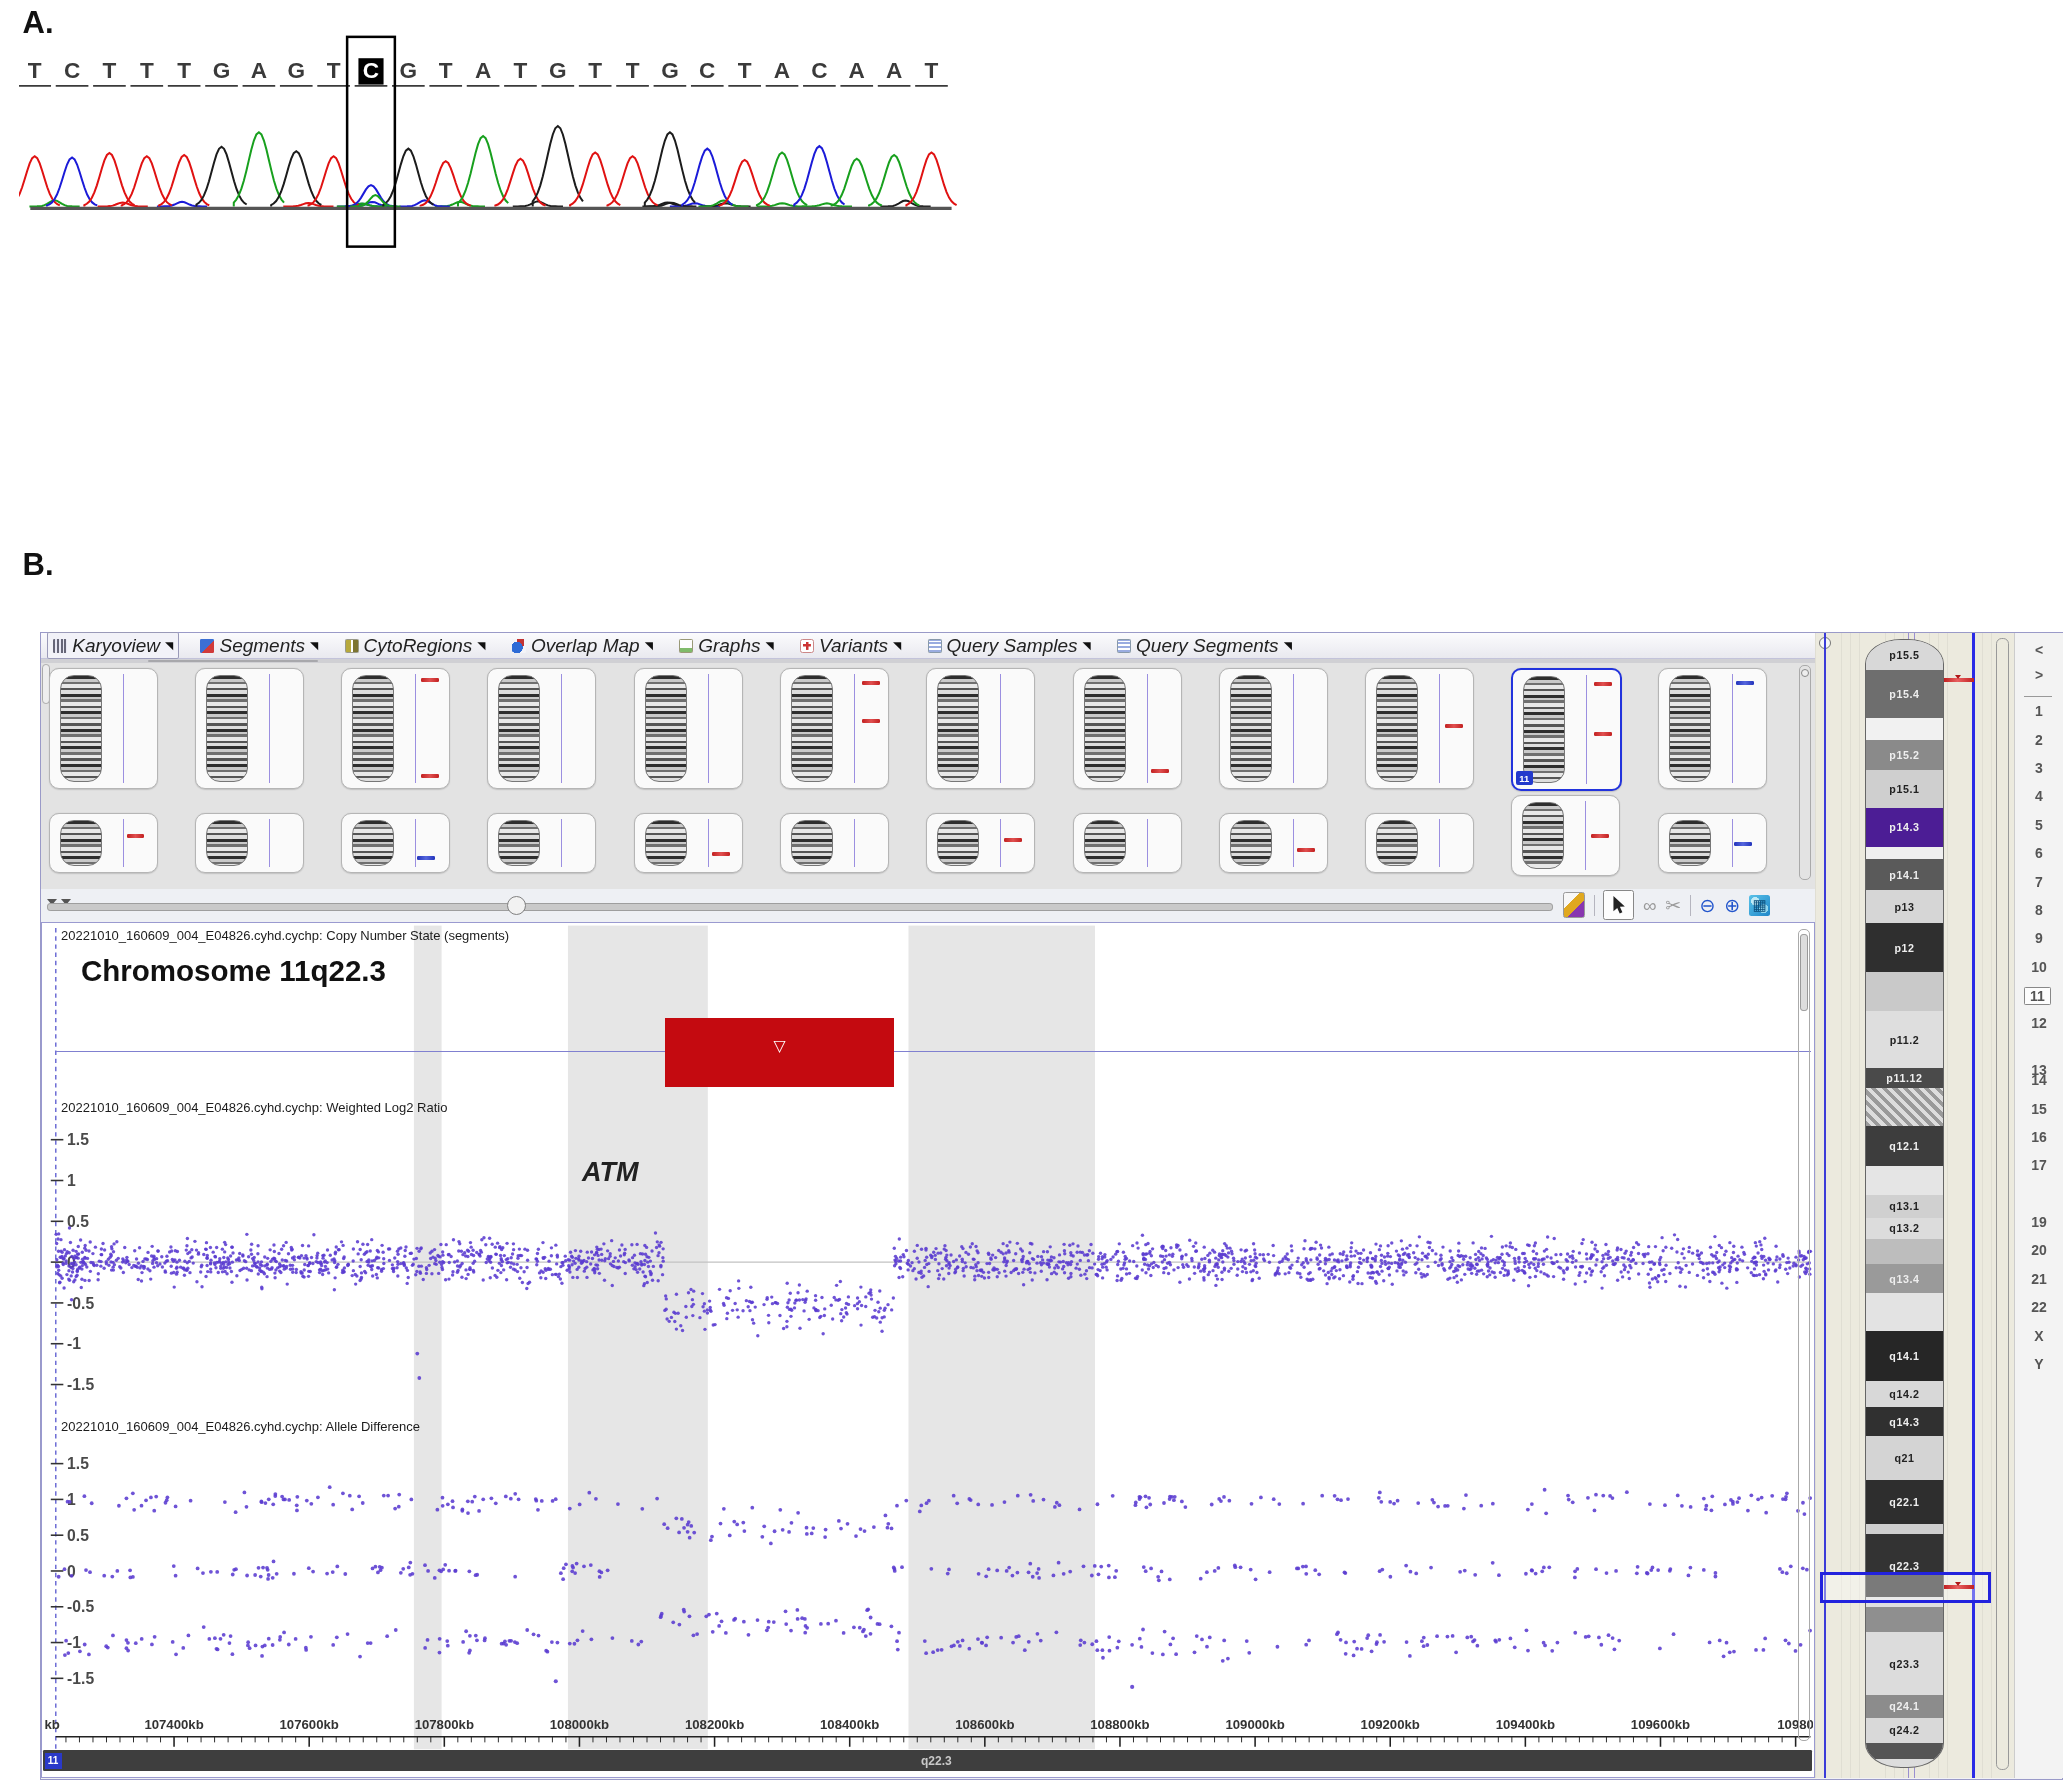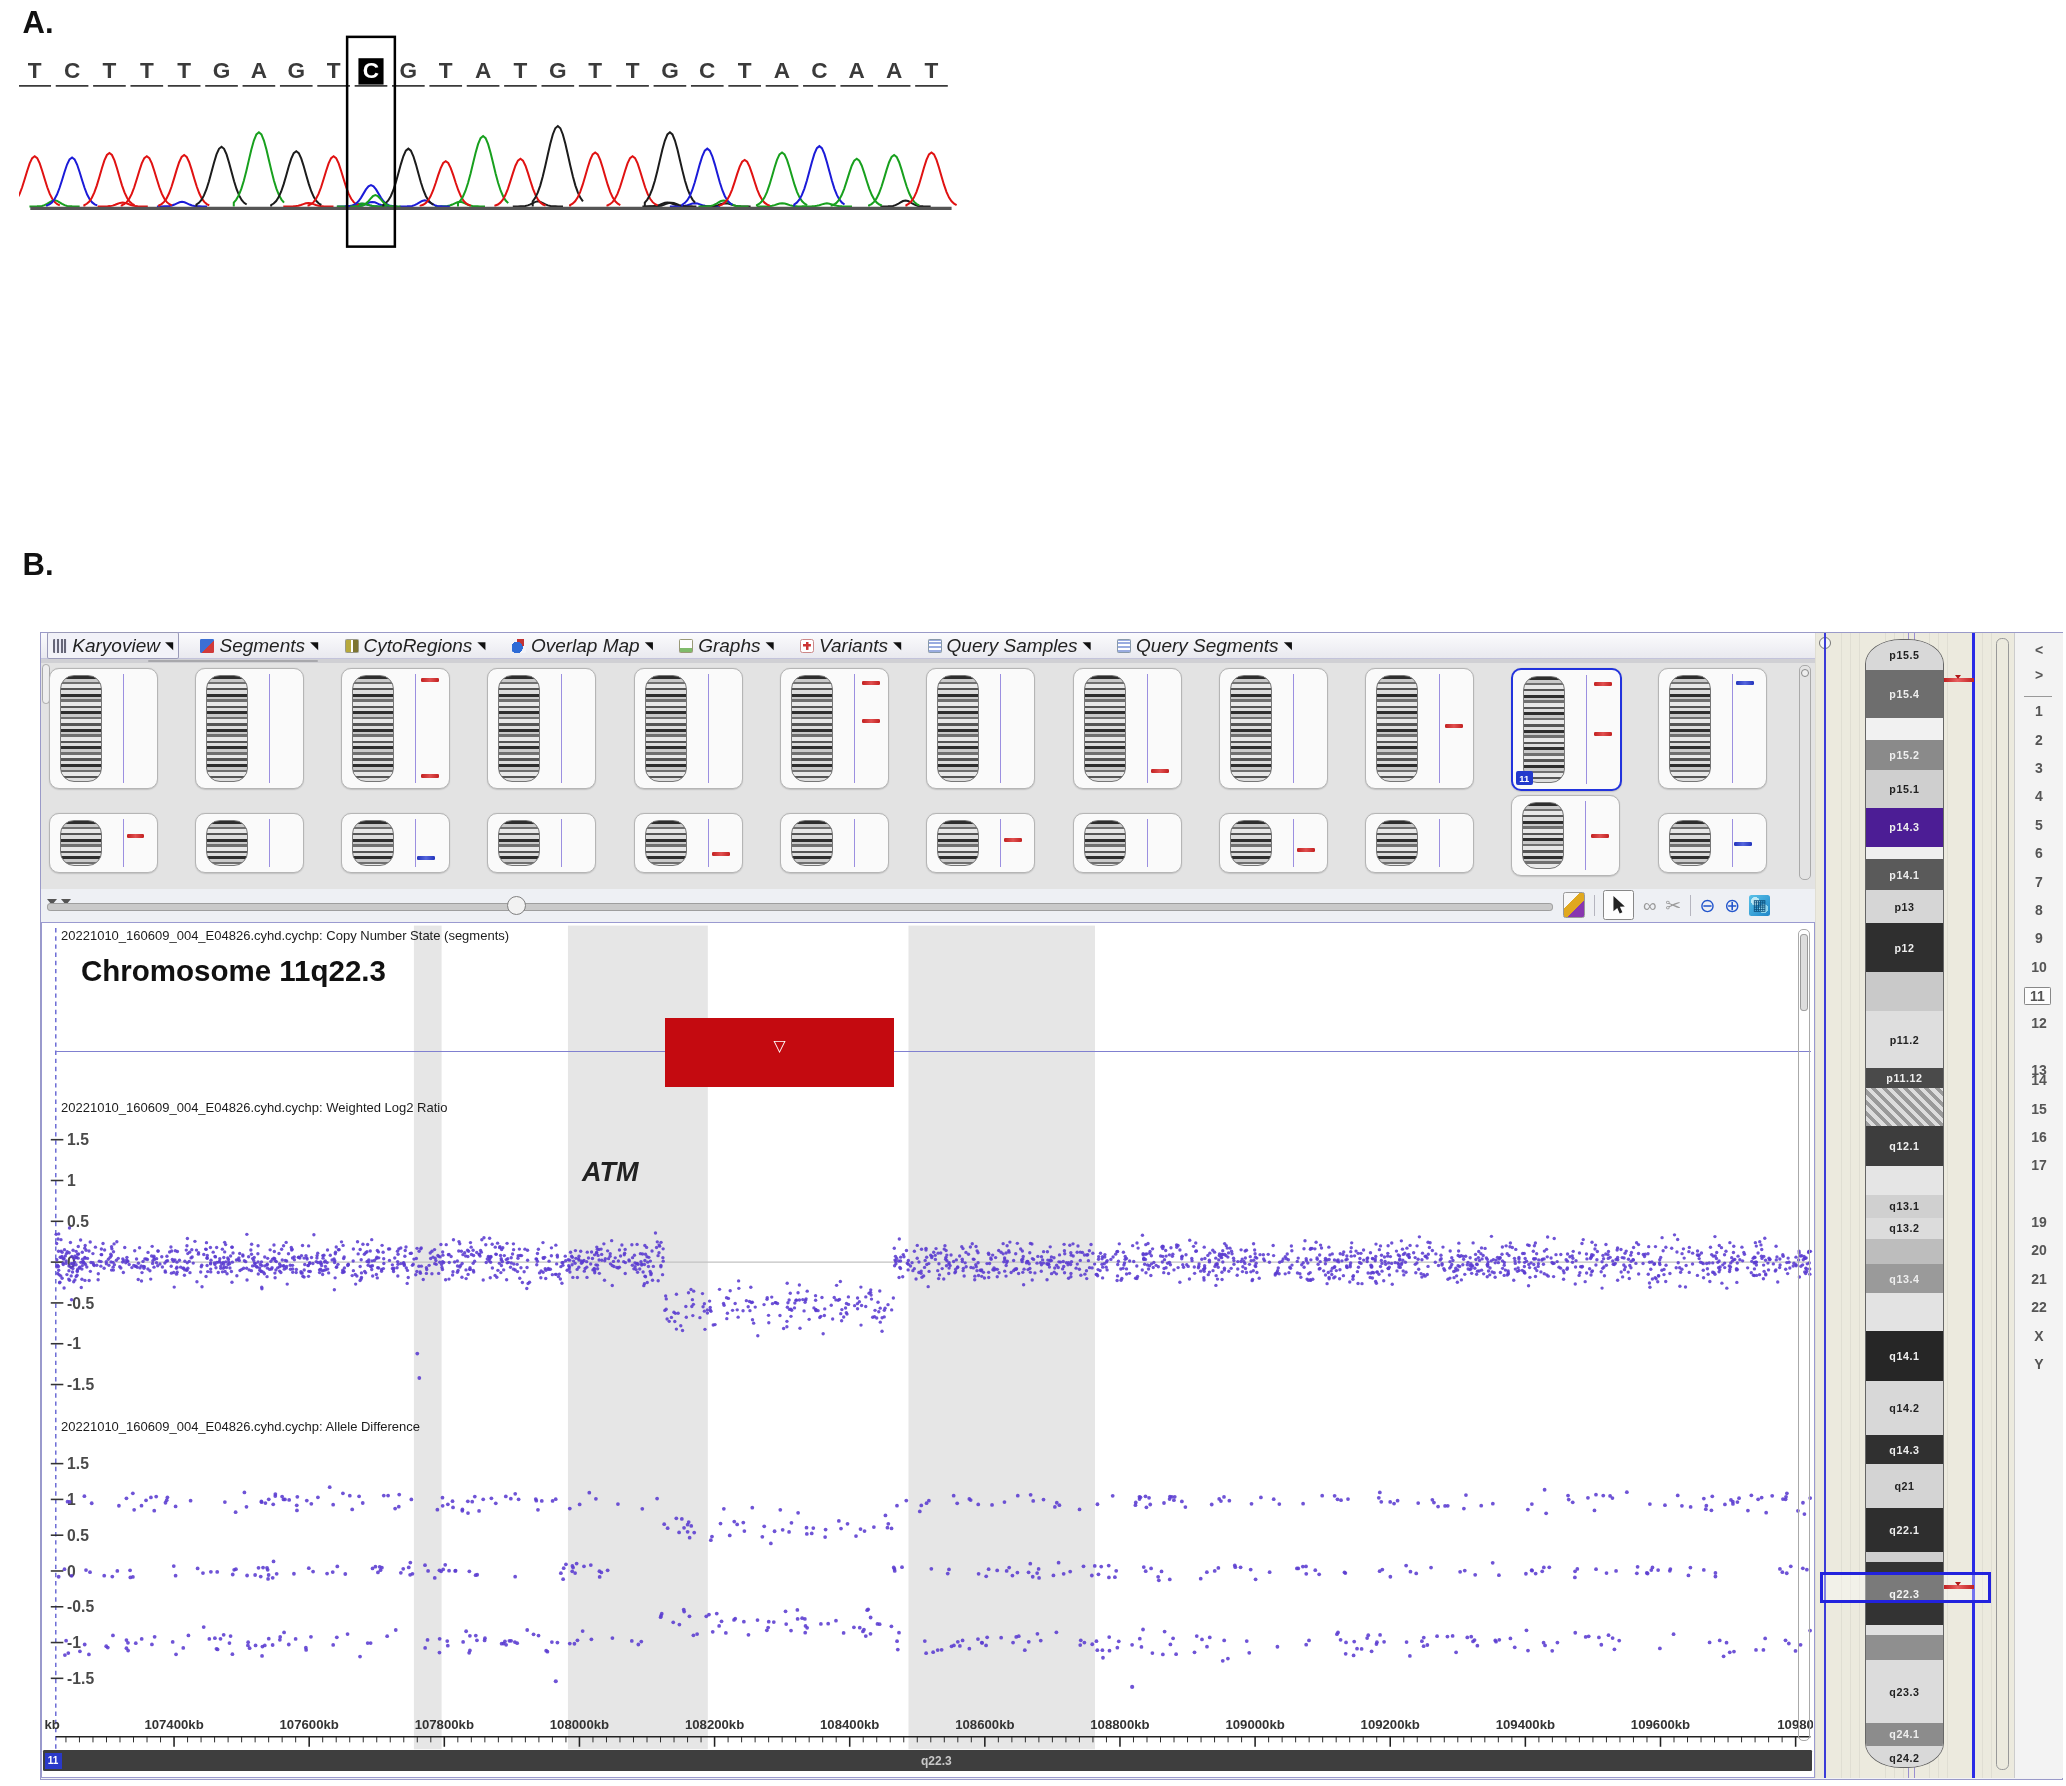--- a/index.html
+++ b/index.html
@@ -3615,21 +3615,21 @@
           <span style="color: rgb(34, 34, 34);">q13.2</span>
         </div>
         <div class="band" style="height: 25px; background: rgb(189, 189, 189);"></div>
         <div class="band" style="height: 29px; background: rgb(154, 154, 154);">
           <span style="color: rgb(238, 238, 238);">q13.4</span>
         </div>
         <div class="band" style="height: 38px; background: rgb(227, 227, 227);"></div>
         <div class="band" style="height: 50px; background: rgb(38, 38, 38);">
           <span style="color: rgb(238, 238, 238);">q14.1</span>
         </div>
-        <div class="band" style="height: 54px; background: rgb(216, 216, 216);">
+        <div class="band" style="height: 26px; background: rgb(216, 216, 216);">
           <span style="color: rgb(34, 34, 34);">q14.2</span>
         </div>
         <div class="band" style="height: 29px; background: rgb(48, 48, 48);">
           <span style="color: rgb(238, 238, 238);">q14.3</span>
         </div>
         <div class="band" style="height: 44px; background: rgb(212, 212, 212);">
           <span style="color: rgb(34, 34, 34);">q21</span>
         </div>
         <div class="band" style="height: 44px; background: rgb(46, 46, 46);">
           <span style="color: rgb(238, 238, 238);">q22.1</span>

